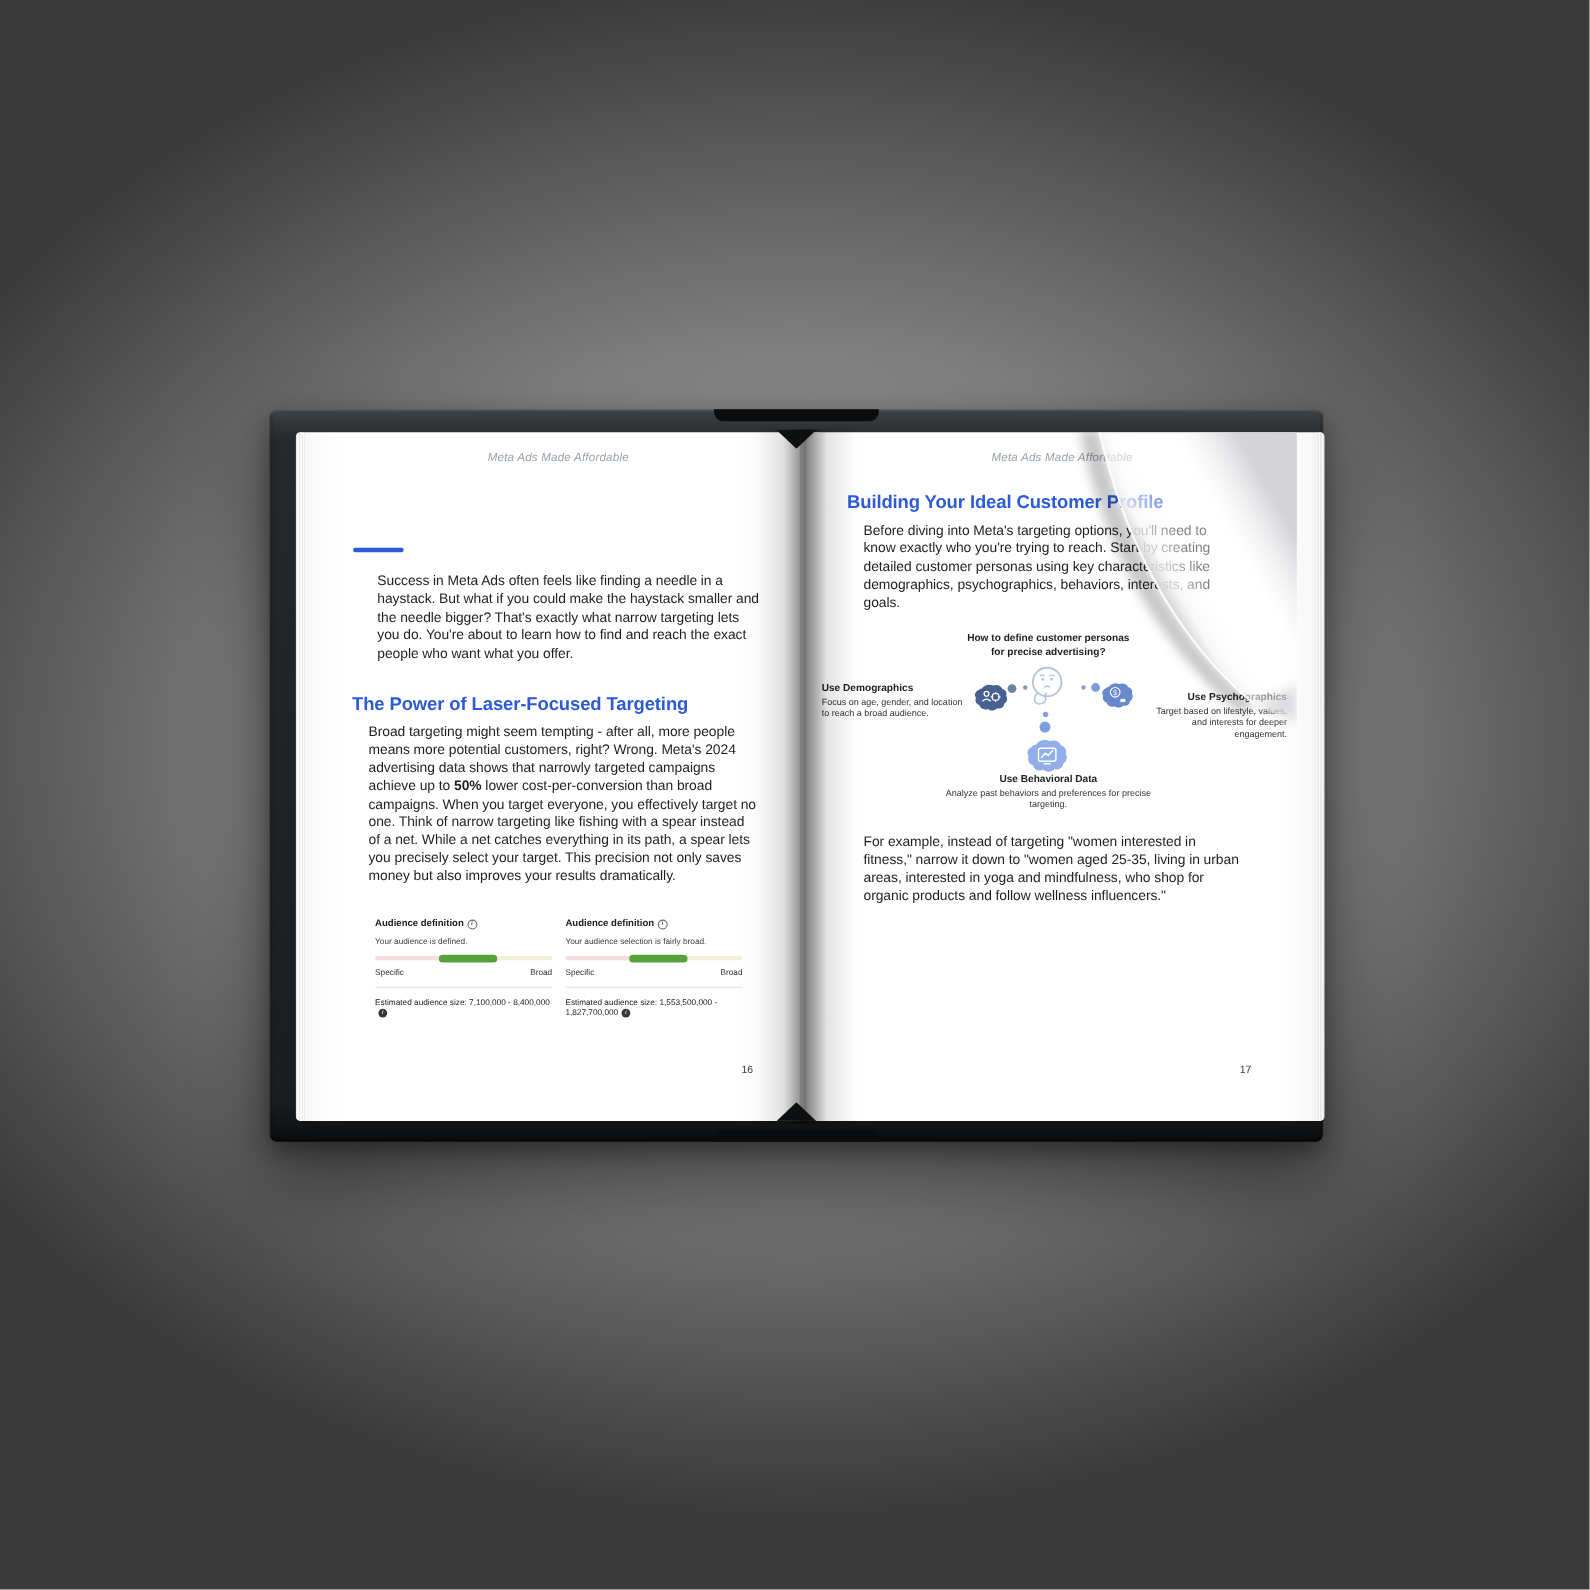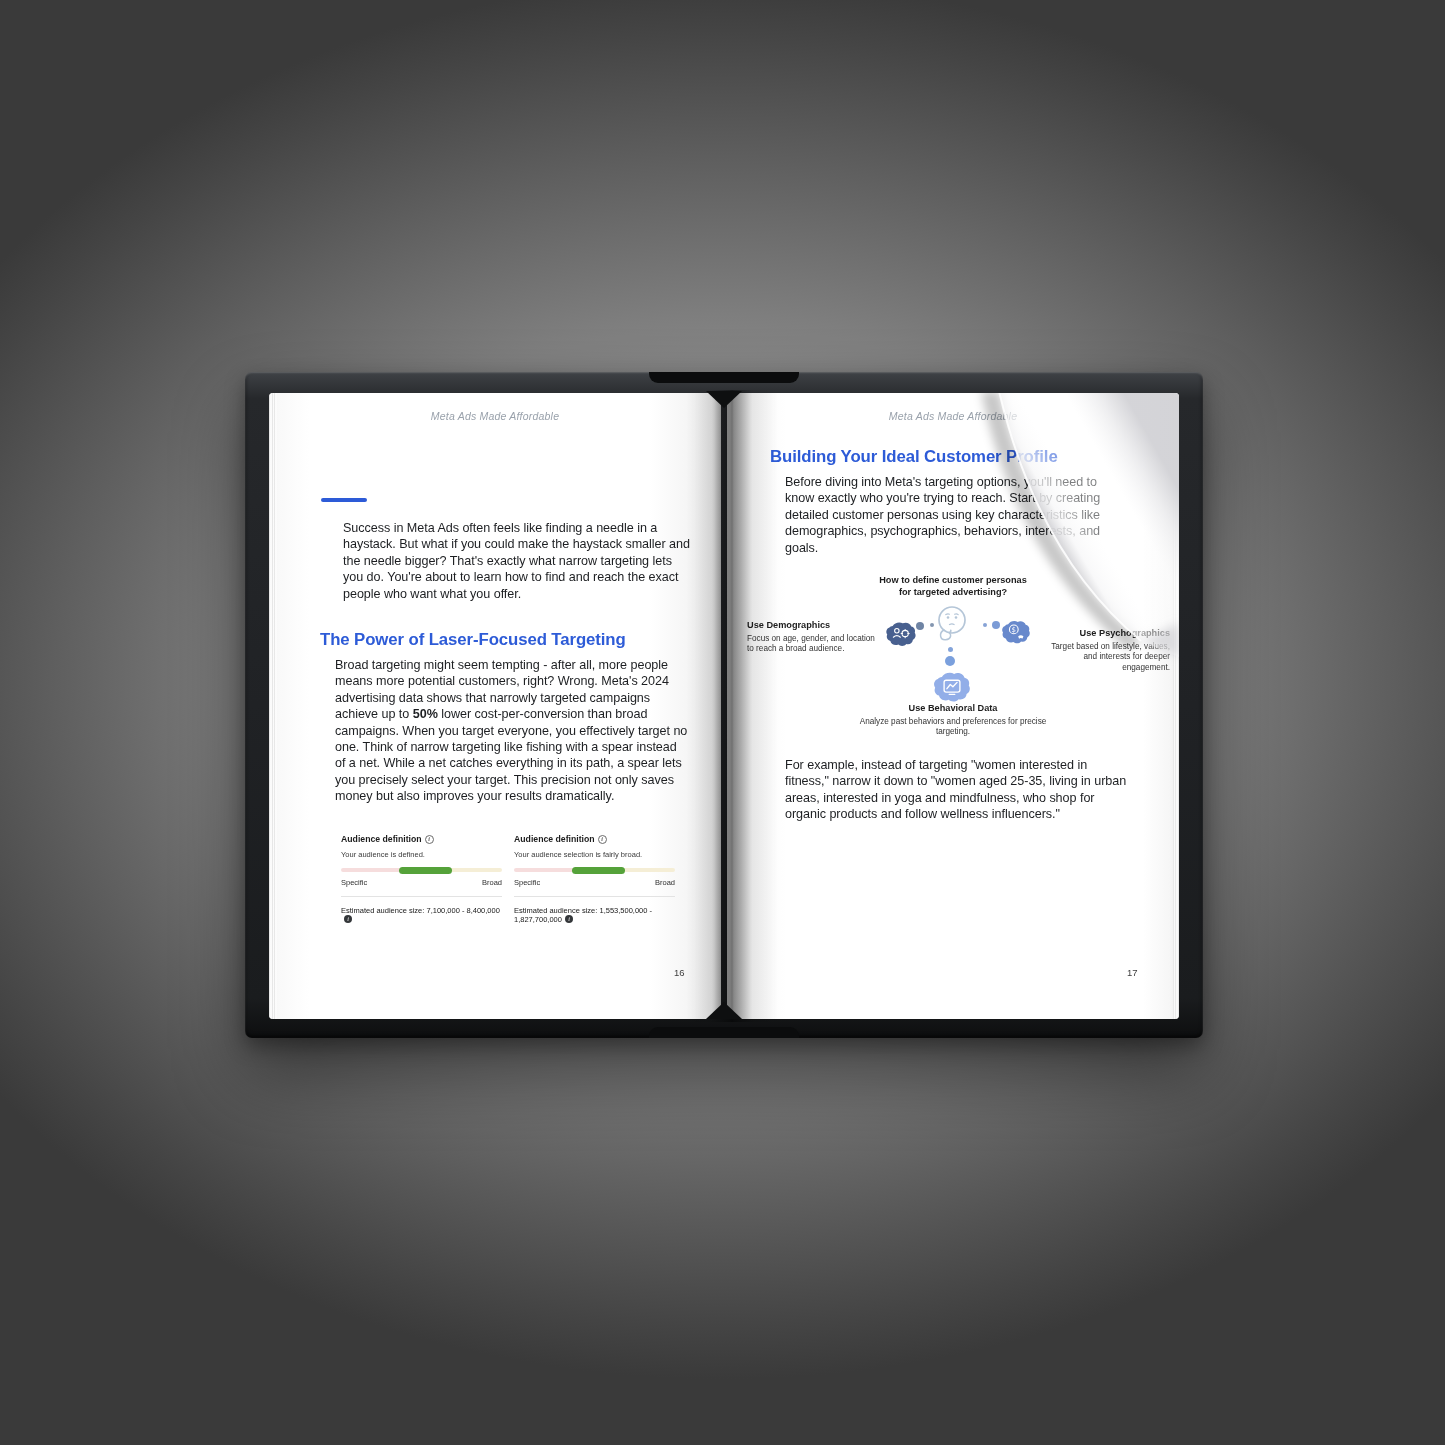--- a/index.html
+++ b/index.html
@@ -12,21 +12,21 @@
   
   .book{
     position:absolute;left:245px;top:372px;width:958px;height:666px;
     background:linear-gradient(180deg,#3f4246 0%,#26282b 4%,#202225 50%,#1a1c1e 94%,#0d0e0f 100%);
     border-radius:7px;
     box-shadow:0 35px 70px rgba(0,0,0,.45), 0 8px 20px rgba(0,0,0,.35), inset 0 1px 2px rgba(255,255,255,.22), inset 0 -2px 4px rgba(0,0,0,.7);
   }
   .spine-notch{position:absolute;left:50%;transform:translateX(-50%);width:150px;height:11px;background:#0b0c0d;}
   .spine-notch.top{top:0;border-radius:0 0 9px 9px;}
   .spine-notch.bottom{bottom:0;border-radius:9px 9px 0 0;}
-  .page{position:absolute;top:21px;height:626px;background:#fff;overflow:hidden;}
+  .page{position:absolute;top:21px;height:626px;background:#fff;overflow:hidden;padding-left:25px;}
   .page-left{
     left:24px;width:452px;border-radius:4px 0 0 4px;
     background:linear-gradient(to right,#ededed 0,#f9f9f9 2%,#ffffff 9%,#ffffff 84%,#f4f4f4 94%,#e2e2e2 98.5%,#c2c2c2 100%);
   }
   .page-left::before{
     content:"";position:absolute;left:0;top:0;bottom:0;width:8px;
     background:repeating-linear-gradient(to right,#e6e6e6 0 1px,#fcfcfc 1px 2.6px);
     opacity:.9;
   }
   .page-right{
@@ -137,21 +137,21 @@
   </div>
 
   <div class="page page-right">
     <div class="running-header">Meta Ads Made Affordable</div>
     <div class="rp-h2 h2">Building Your Ideal Customer Profile</div>
     <div class="rp-intro body-text">Before diving into Meta's targeting options, you'll need to know exactly who you're trying to reach. Start by creating detailed customer personas using key characteristics like demographics, psychographics, behaviors, interests, and goals.</div>
 
     <div class="diagram">
       <div class="dg-title">
         <div>How to define customer personas</div>
-        <div>for targeted advertising?</div>
+        <div>for precise advertising?</div>
       </div>
 
       <svg class="dg-icon" style="left:205px;top:31px" width="38" height="44" viewBox="0 0 38 44">
         <circle cx="20" cy="16" r="13" fill="none" stroke="#b5c6d8" stroke-width="1.7"></circle>
         <circle cx="16" cy="13.5" r="1.3" fill="#b5c6d8"></circle>
         <circle cx="24" cy="13.5" r="1.3" fill="#b5c6d8"></circle>
         <path d="M13.8,10.6 q2,-1.4 3.6,-.4 M22.6,10.2 q2,-1 3.6,.4" fill="none" stroke="#b5c6d8" stroke-width="1.2" stroke-linecap="round"></path>
         <path d="M17.5,20.5 q2.5,-1.2 4.6,0" fill="none" stroke="#b5c6d8" stroke-width="1.3" stroke-linecap="round"></path>
         <path d="M12,26 q-4,2 -3.4,6.2 q.6,4 5,3.6 q4.4,-.4 5,-3.8 q.3,-2.2 -1.4,-3.4 q2,-.6 1.6,-2.4" fill="none" stroke="#b5c6d8" stroke-width="1.5" stroke-linecap="round"></path>
       </svg>

